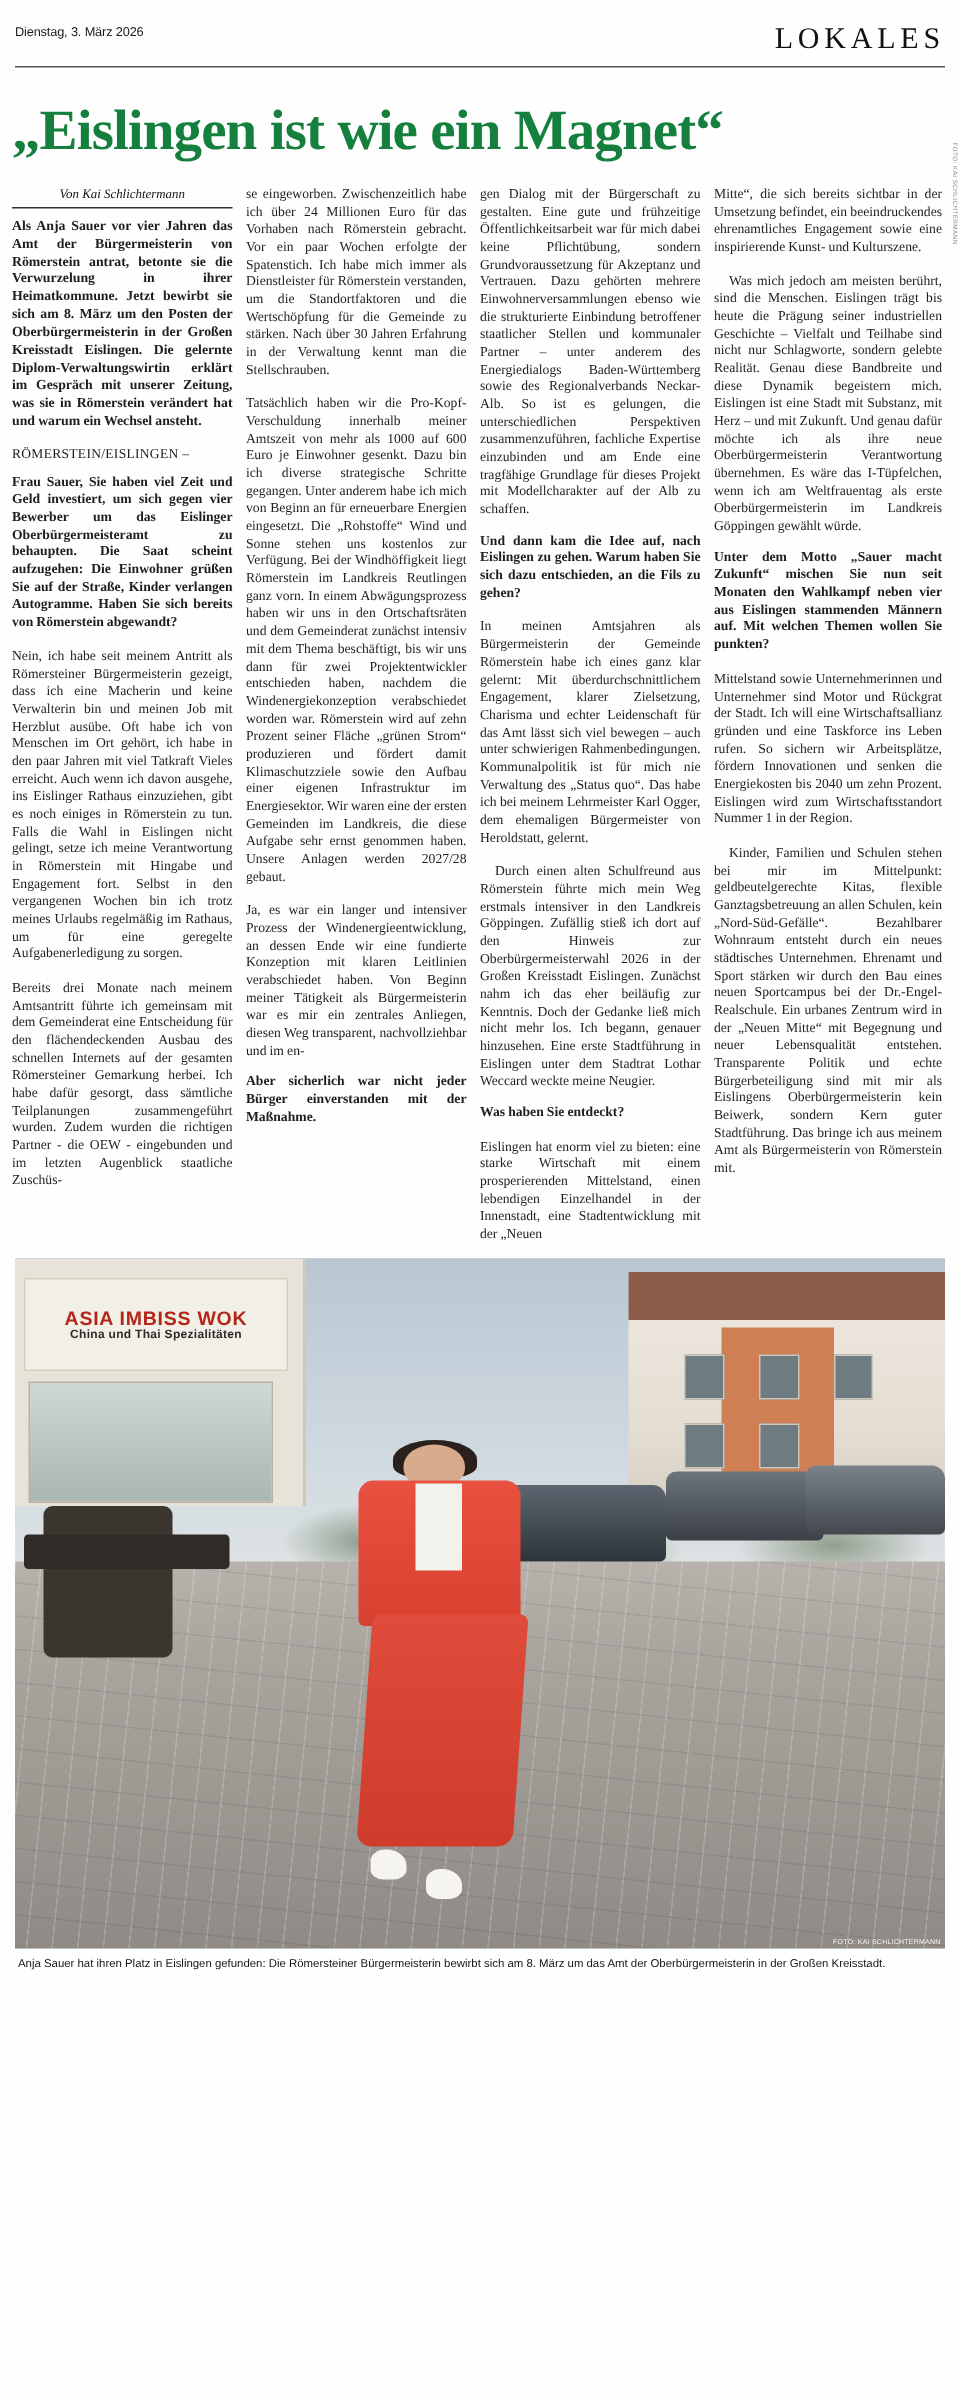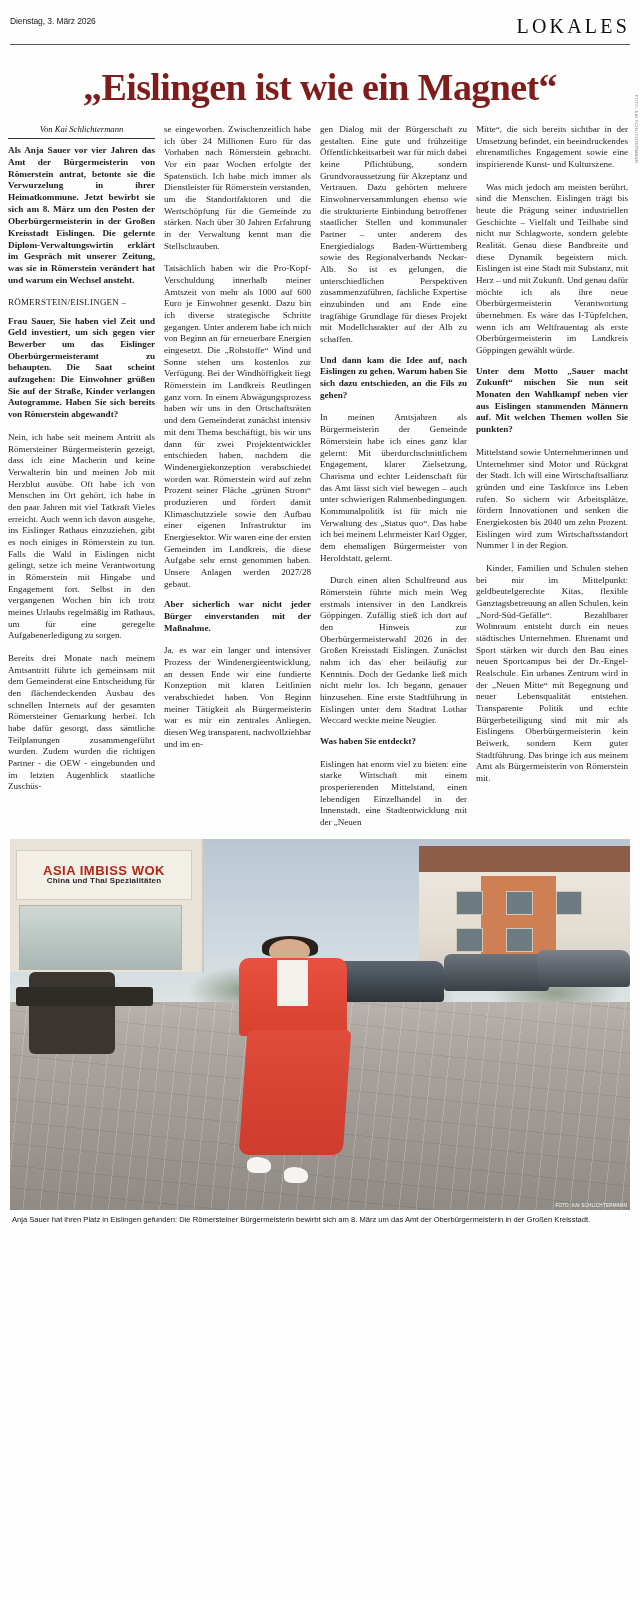--- a/index.html
+++ b/index.html
@@ -45,28 +45,28 @@
     color: #111;
     line-height: 1;
   }
   .rule-top {
     border-top: 1.3px solid #555;
     margin: 4px 2px 0 2px;
   }
 
   
   .headline {
-    text-align: center;
+    text-align: left;
     font-family: "Liberation Serif", serif;
     font-weight: bold;
     font-size: 38px;
     line-height: 1.08;
     letter-spacing: -0.6px;
     margin: 22px 0 16px 0;
-    color: #7f1d1d;
+    color: #15803d;
   }
 
   
   .columns {
     display: flex;
     gap: 9px;
     align-items: flex-start;
   }
   .col {
     width: 147px;
@@ -119,21 +119,21 @@
   p.cont { margin-top: 11px; }
 
   
   .photo-wrap {
     margin: 10px 2px 0 2px;
     position: relative;
   }
   .photo {
     position: relative;
     width: 100%;
-    height: 371px;
+    height: 460px;
     overflow: hidden;
     background: #9aa7b0;
   }
   
   .ph-sky {
     position: absolute; left: 0; top: 0; width: 100%; height: 46%;
     background: linear-gradient(#b9c6d2 0%, #cdd7df 55%, #dfe4e4 100%);
   }
   
   .ph-trees {
@@ -302,22 +302,22 @@
       <p class="body lead">Als Anja Sauer vor vier Jahren das Amt der Bürgermeisterin von Römerstein antrat, betonte sie die Verwurzelung in ihrer Heimatkommune. Jetzt bewirbt sie sich am 8. März um den Posten der Oberbürgermeisterin in der Großen Kreisstadt Eislingen. Die gelernte Diplom-Verwaltungswirtin erklärt im Gespräch mit unserer Zeitung, was sie in Römerstein verändert hat und warum ein Wechsel ansteht.</p>
       <p class="dateline">RÖMERSTEIN/EISLINGEN  –</p>
       <p class="body question">Frau Sauer, Sie haben viel Zeit und Geld investiert, um sich gegen vier Bewerber um das Eislinger Oberbürgermeisteramt zu behaupten. Die Saat scheint aufzugehen: Die Einwohner grüßen Sie auf der Straße, Kinder verlangen Autogramme. Haben Sie sich bereits von Römerstein abgewandt?</p>
       <p class="body cont">Nein, ich habe seit meinem Antritt als Römersteiner Bürgermeisterin gezeigt, dass ich eine Macherin und keine Verwalterin bin und meinen Job mit Herzblut ausübe. Oft habe ich von Menschen im Ort gehört, ich habe in den paar Jahren mit viel Tatkraft Vieles erreicht. Auch wenn ich davon ausgehe, ins Eislinger Rathaus einzuziehen, gibt es noch einiges in Römerstein zu tun. Falls die Wahl in Eislingen nicht gelingt, setze ich meine Verantwortung in Römerstein mit Hingabe und Engagement fort. Selbst in den vergangenen Wochen bin ich trotz meines Urlaubs regelmäßig im Rathaus, um für eine geregelte Aufgabenerledigung zu sorgen.</p>
       <p class="body cont">Bereits drei Monate nach meinem Amtsantritt führte ich gemeinsam mit dem Gemeinderat eine Entscheidung für den flächendeckenden Ausbau des schnellen Internets auf der gesamten Römersteiner Gemarkung herbei. Ich habe dafür gesorgt, dass sämtliche Teilplanungen zusammengeführt wurden. Zudem wurden die richtigen Partner - die OEW - eingebunden und im letzten Augenblick staatliche Zuschüs-</p>
     </div>
 
     <div class="col c2">
       <p class="body">se eingeworben. Zwischenzeitlich habe ich über 24 Millionen Euro für das Vorhaben nach Römerstein gebracht. Vor ein paar Wochen erfolgte der Spatenstich. Ich habe mich immer als Dienstleister für Römerstein verstanden, um die Standortfaktoren und die Wertschöpfung für die Gemeinde zu stärken. Nach über 30 Jahren Erfahrung in der Verwaltung kennt man die Stellschrauben.</p>
       <p class="body cont">Tatsächlich haben wir die Pro-Kopf-Verschuldung innerhalb meiner Amtszeit von mehr als 1000 auf 600 Euro je Einwohner gesenkt. Dazu bin ich diverse strategische Schritte gegangen. Unter anderem habe ich mich von Beginn an für erneuerbare Energien eingesetzt. Die „Rohstoffe“ Wind und Sonne stehen uns kostenlos zur Verfügung. Bei der Windhöffigkeit liegt Römerstein im Landkreis Reutlingen ganz vorn. In einem Abwägungsprozess haben wir uns in den Ortschaftsräten und dem Gemeinderat zunächst intensiv mit dem Thema beschäftigt, bis wir uns dann für zwei Projektentwickler entschieden haben, nachdem die Windenergiekonzeption verabschiedet worden war. Römerstein wird auf zehn Prozent seiner Fläche „grünen Strom“ produzieren und fördert damit Klimaschutzziele sowie den Aufbau einer eigenen Infrastruktur im Energiesektor. Wir waren eine der ersten Gemeinden im Landkreis, die diese Aufgabe sehr ernst genommen haben. Unsere Anlagen werden 2027/28 gebaut.</p>
+      <p class="body cont">Ja, es war ein langer und intensiver Prozess der Windenergieentwicklung, an dessen Ende wir eine fundierte Konzeption mit klaren Leitlinien verabschiedet haben. Von Beginn meiner Tätigkeit als Bürgermeisterin war es mir ein zentrales Anliegen, diesen Weg transparent, nachvollziehbar und im en-</p>
       <p class="body question">Aber sicherlich war nicht jeder Bürger einverstanden mit der Maßnahme.</p>
-      <p class="body cont">Ja, es war ein langer und intensiver Prozess der Windenergieentwicklung, an dessen Ende wir eine fundierte Konzeption mit klaren Leitlinien verabschiedet haben. Von Beginn meiner Tätigkeit als Bürgermeisterin war es mir ein zentrales Anliegen, diesen Weg transparent, nachvollziehbar und im en-</p>
     </div>
 
     <div class="col c3">
       <p class="body">gen Dialog mit der Bürgerschaft zu gestalten. Eine gute und frühzeitige Öffentlichkeitsarbeit war für mich dabei keine Pflichtübung, sondern Grundvoraussetzung für Akzeptanz und Vertrauen. Dazu gehörten mehrere Einwohnerversammlungen ebenso wie die strukturierte Einbindung betroffener staatlicher Stellen und kommunaler Partner – unter anderem des Energiedialogs Baden-Württemberg sowie des Regionalverbands Neckar-Alb. So ist es gelungen, die unterschiedlichen Perspektiven zusammenzuführen, fachliche Expertise einzubinden und am Ende eine tragfähige Grundlage für dieses Projekt mit Modellcharakter auf der Alb zu schaffen.</p>
       <p class="body question">Und dann kam die Idee auf, nach Eislingen zu gehen. Warum haben Sie sich dazu entschieden, an die Fils zu gehen?</p>
       <p class="body cont">In meinen Amtsjahren als Bürgermeisterin der Gemeinde Römerstein habe ich eines ganz klar gelernt: Mit überdurchschnittlichem Engagement, klarer Zielsetzung, Charisma und echter Leidenschaft für das Amt lässt sich viel bewegen – auch unter schwierigen Rahmenbedingungen. Kommunalpolitik ist für mich nie Verwaltung des „Status quo“. Das habe ich bei meinem Lehrmeister Karl Ogger, dem ehemaligen Bürgermeister von Heroldstatt, gelernt.</p>
       <p class="body cont indent">Durch einen alten Schulfreund aus Römerstein führte mich mein Weg erstmals intensiver in den Landkreis Göppingen. Zufällig stieß ich dort auf den Hinweis zur Oberbürgermeisterwahl 2026 in der Großen Kreisstadt Eislingen. Zunächst nahm ich das eher beiläufig zur Kenntnis. Doch der Gedanke ließ mich nicht mehr los. Ich begann, genauer hinzusehen. Eine erste Stadtführung in Eislingen unter dem Stadtrat Lothar Weccard weckte meine Neugier.</p>
       <p class="body question">Was haben Sie entdeckt?</p>
       <p class="body cont">Eislingen hat enorm viel zu bieten: eine starke Wirtschaft mit einem prosperierenden Mittelstand, einen lebendigen Einzelhandel in der Innenstadt, eine Stadtentwicklung mit der „Neuen</p>
     </div>

